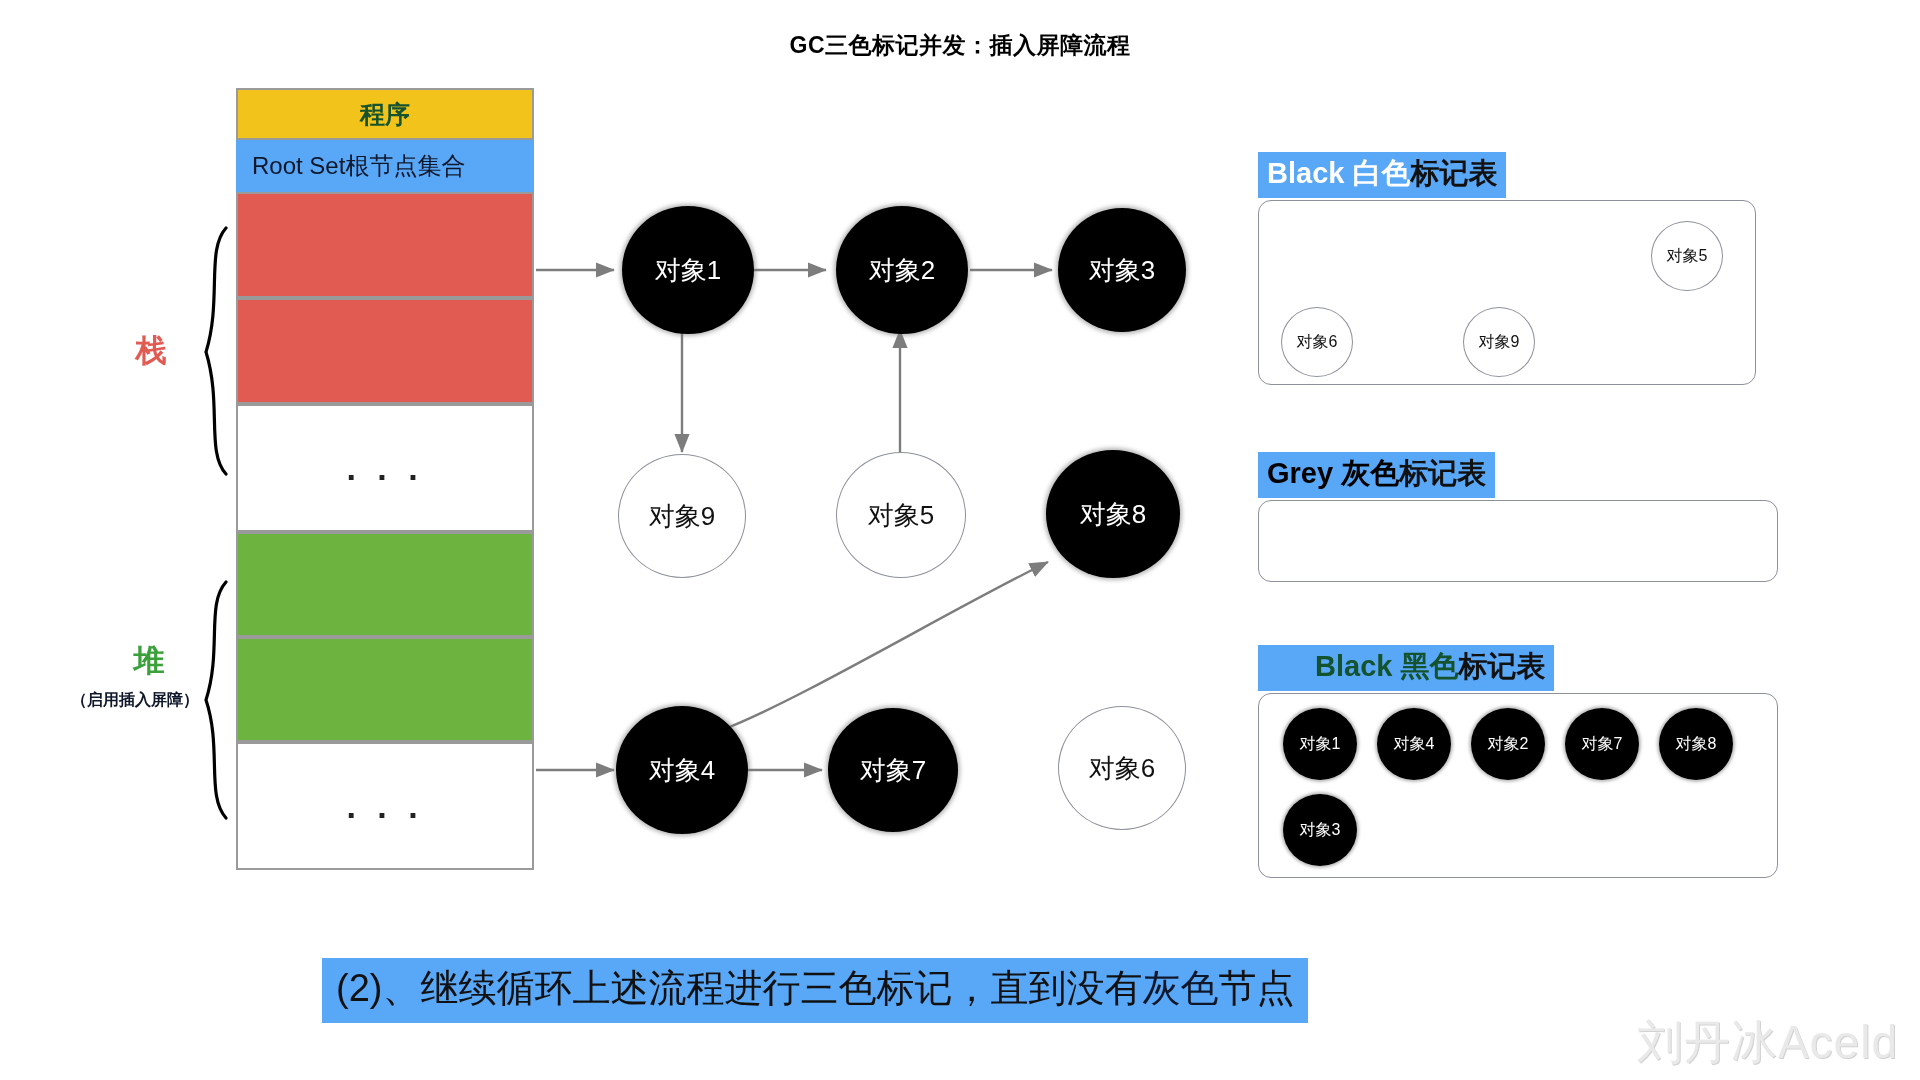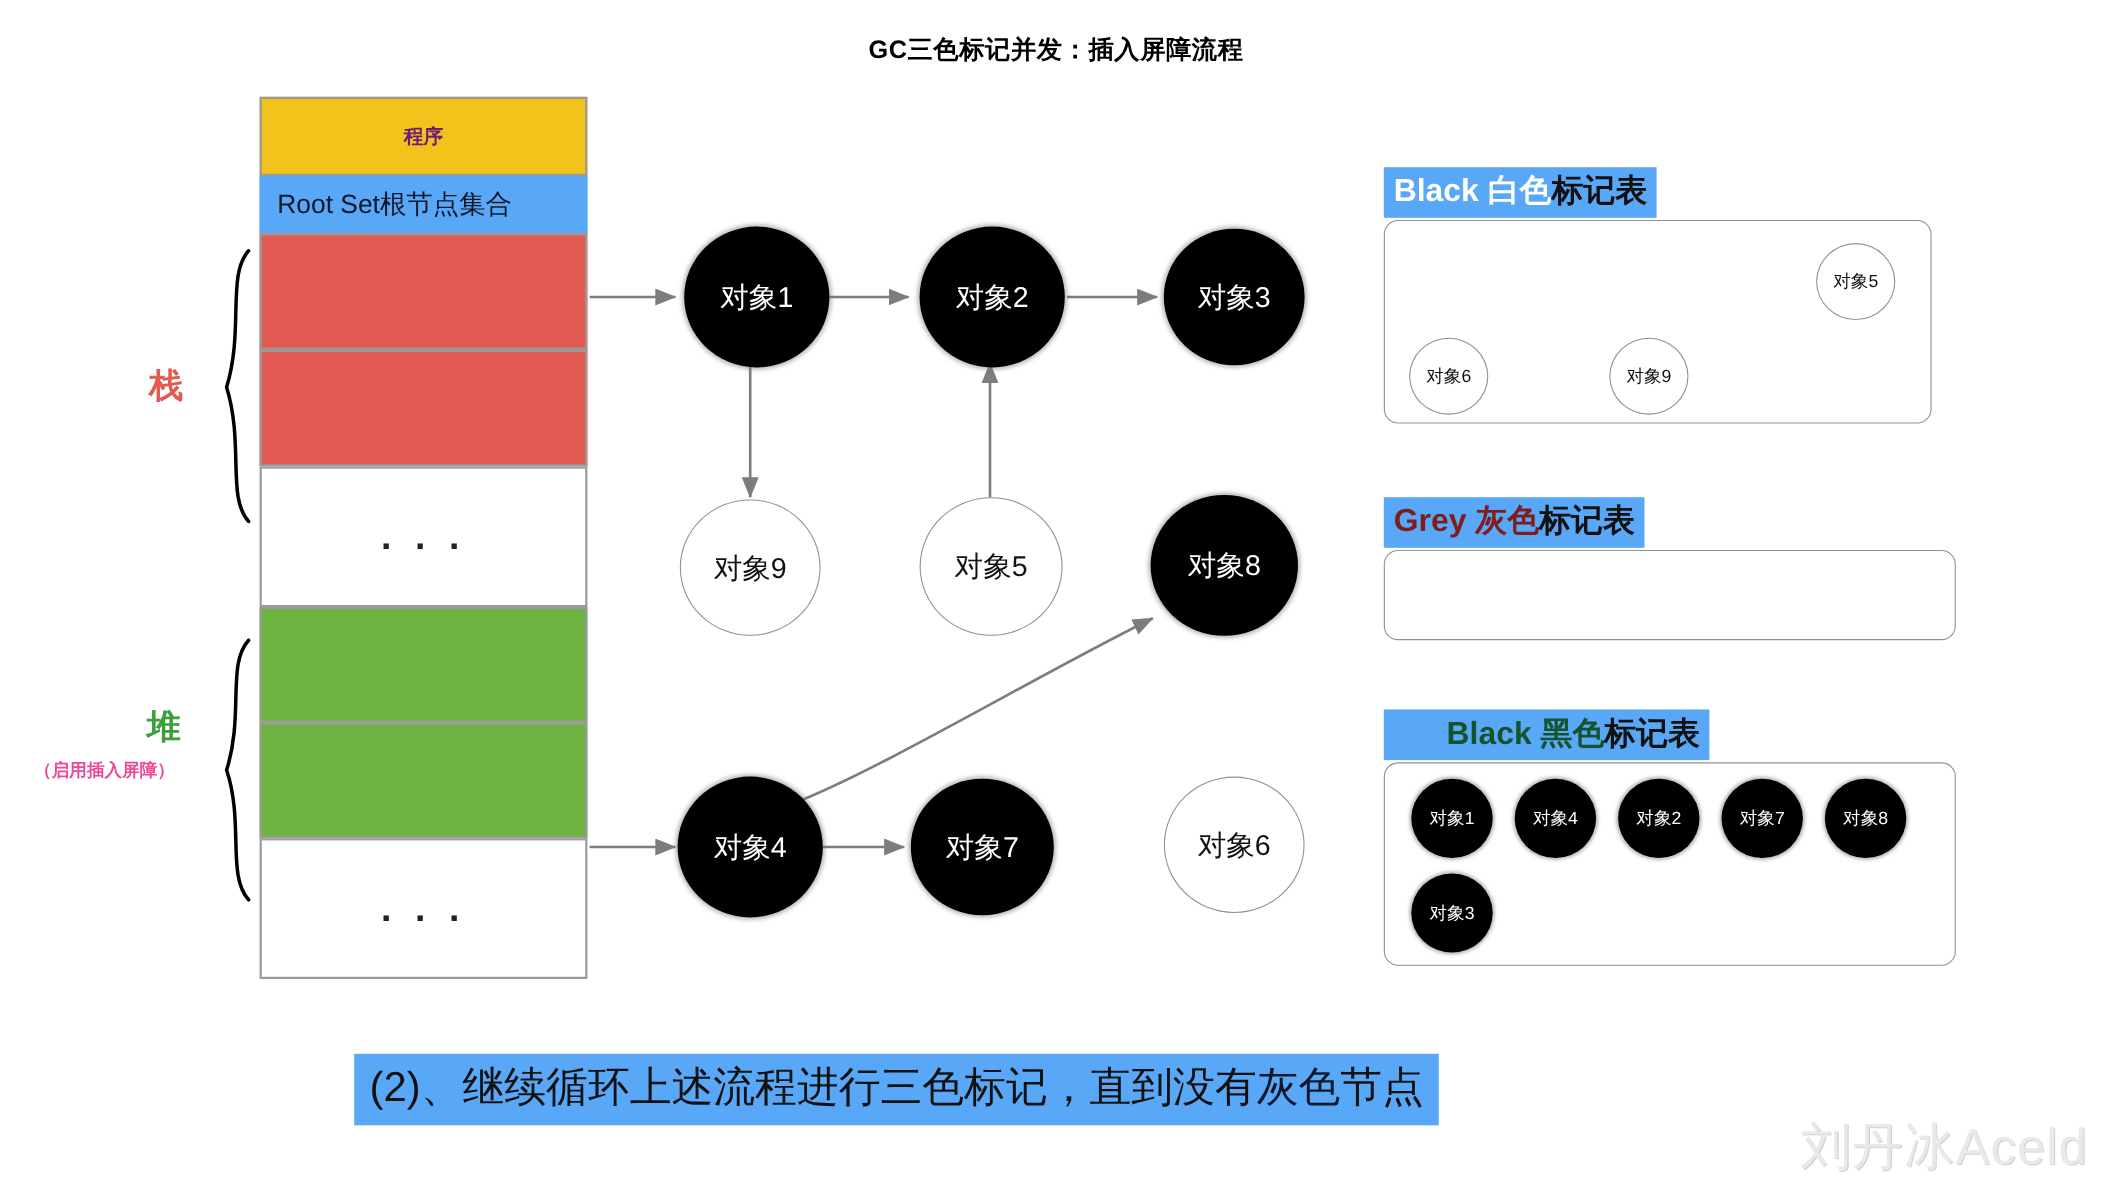--- a/index.html
+++ b/index.html
@@ -7,55 +7,55 @@
        font-family:"Liberation Sans","DejaVu Sans",sans-serif;}
   .abs{position:absolute;}
 
   
   #title{left:0;top:30px;width:1920px;text-align:center;font-size:23px;
          font-weight:bold;color:#000;letter-spacing:.5px;}
 
   
   #memcol{left:236px;top:88px;width:298px;}
   .memcell{box-sizing:border-box;border:2px solid #9a9a9a;position:relative;}
-  .memcell.prog{height:72px;background:#f2c31b;border-color:#9a9a9a;
+  .memcell.prog{height:52px;background:#f2c31b;border-color:#9a9a9a;
       display:flex;align-items:center;justify-content:center;
-      color:#701a75;font-size:18px;font-weight:bold;}
+      color:#14532d;font-size:25px;font-weight:bold;}
   .memcell.root{height:52px;background:#59a7f7;border-color:#59a7f7;
       display:flex;align-items:center;justify-content:flex-start;padding-left:14px;
       color:#0f172a;font-size:24px;}
   .memcell.red{height:106px;background:#e15b53;}
   .memcell.blank{height:128px;background:#fff;display:flex;align-items:center;
       justify-content:center;}
   .memcell.green{height:105px;background:#6cb33f;}
   .dots{font-size:34px;letter-spacing:6px;color:#222;font-weight:bold;
         line-height:10px;}
 
   
   .brace{stroke:#000;stroke-width:3.2;fill:none;stroke-linecap:round;}
   #stackLabel{left:96px;top:330px;width:110px;text-align:center;
      color:#e15b53;font-size:31px;font-weight:bold;}
   #heapLabel{left:54px;top:640px;width:190px;text-align:center;
      color:#3aa03a;font-size:31px;font-weight:bold;}
-  #heapSub{left:31px;top:690px;width:230px;text-align:left;
-     color:#ec4899;font-size:16px;font-weight:bold;}
+  #heapSub{left:20px;top:690px;width:230px;text-align:center;
+     color:#0f172a;font-size:16px;font-weight:bold;}
 
   
   .node{border-radius:50%;display:flex;align-items:center;justify-content:center;
         font-size:26px;box-sizing:border-box;}
   .node.black{background:#000;color:#fff;
         box-shadow:0 0 4px 2px rgba(120,120,120,.55);}
   .node.white{background:#fff;color:#111;border:1.6px solid #8d9199;}
 
   
   .tblhdr{background:#59a7f7;display:inline-block;padding:2px 9px 4px 9px;
       font-size:29px;font-weight:bold;white-space:nowrap;}
   .tblhdr .tail{color:#111;font-weight:bold;}
   .w-em{color:#fff;}
-  .g-em{color:#7f1d1d;}
+  .g-em{color:#000000;}
   .b-em{color:#14532d;margin-left:48px;}
   .tblbox{box-sizing:border-box;border:1.7px solid #8d9199;border-radius:13px;
       background:#fff;position:relative;}
 
   .chip{border-radius:50%;display:flex;align-items:center;justify-content:center;
       font-size:16px;box-sizing:border-box;position:absolute;}
   .chip.white{background:#fff;color:#111;border:1.5px solid #8d9199;}
   .chip.black{background:#000;color:#fff;box-shadow:0 0 3px 2px rgba(120,120,120,.5);}
 
   

